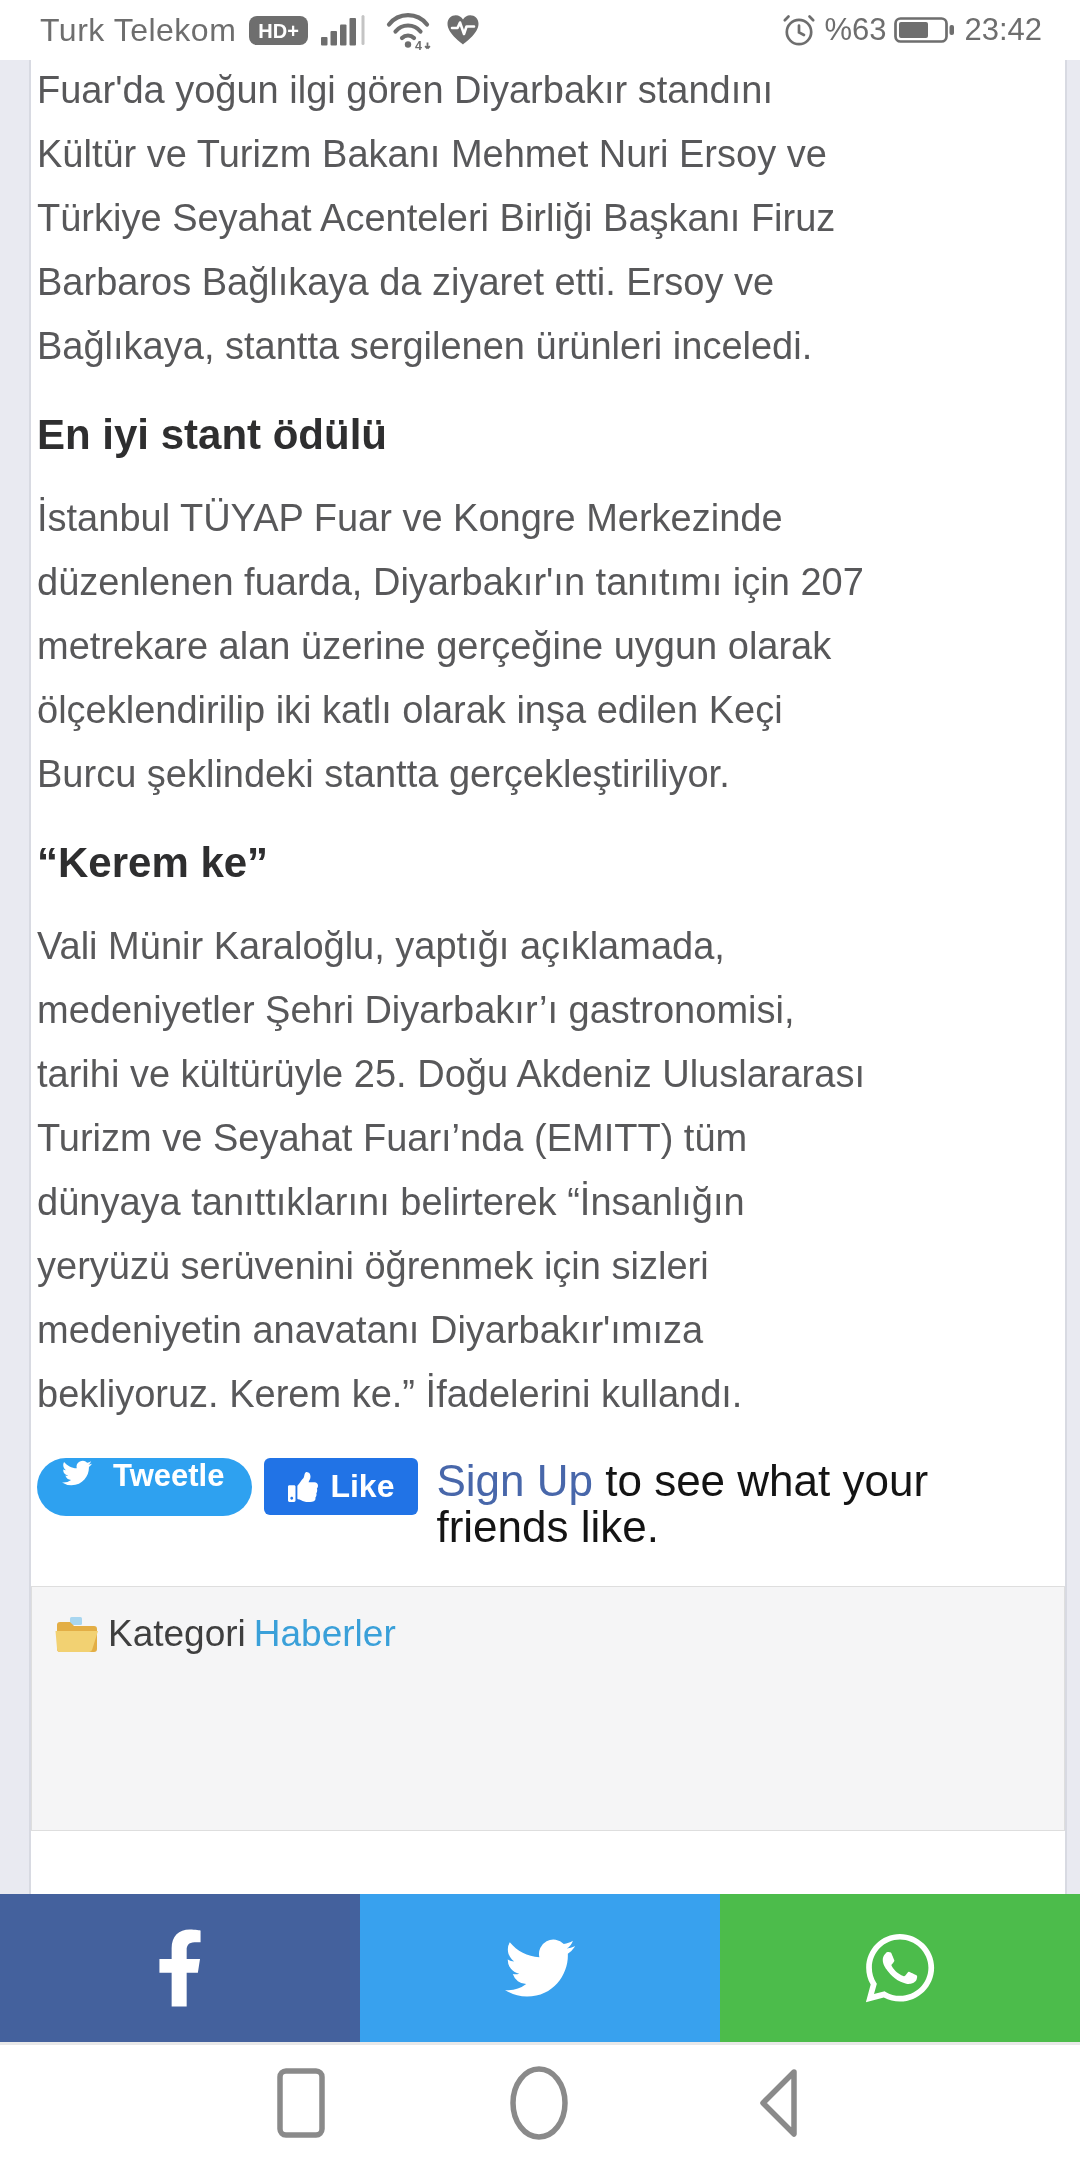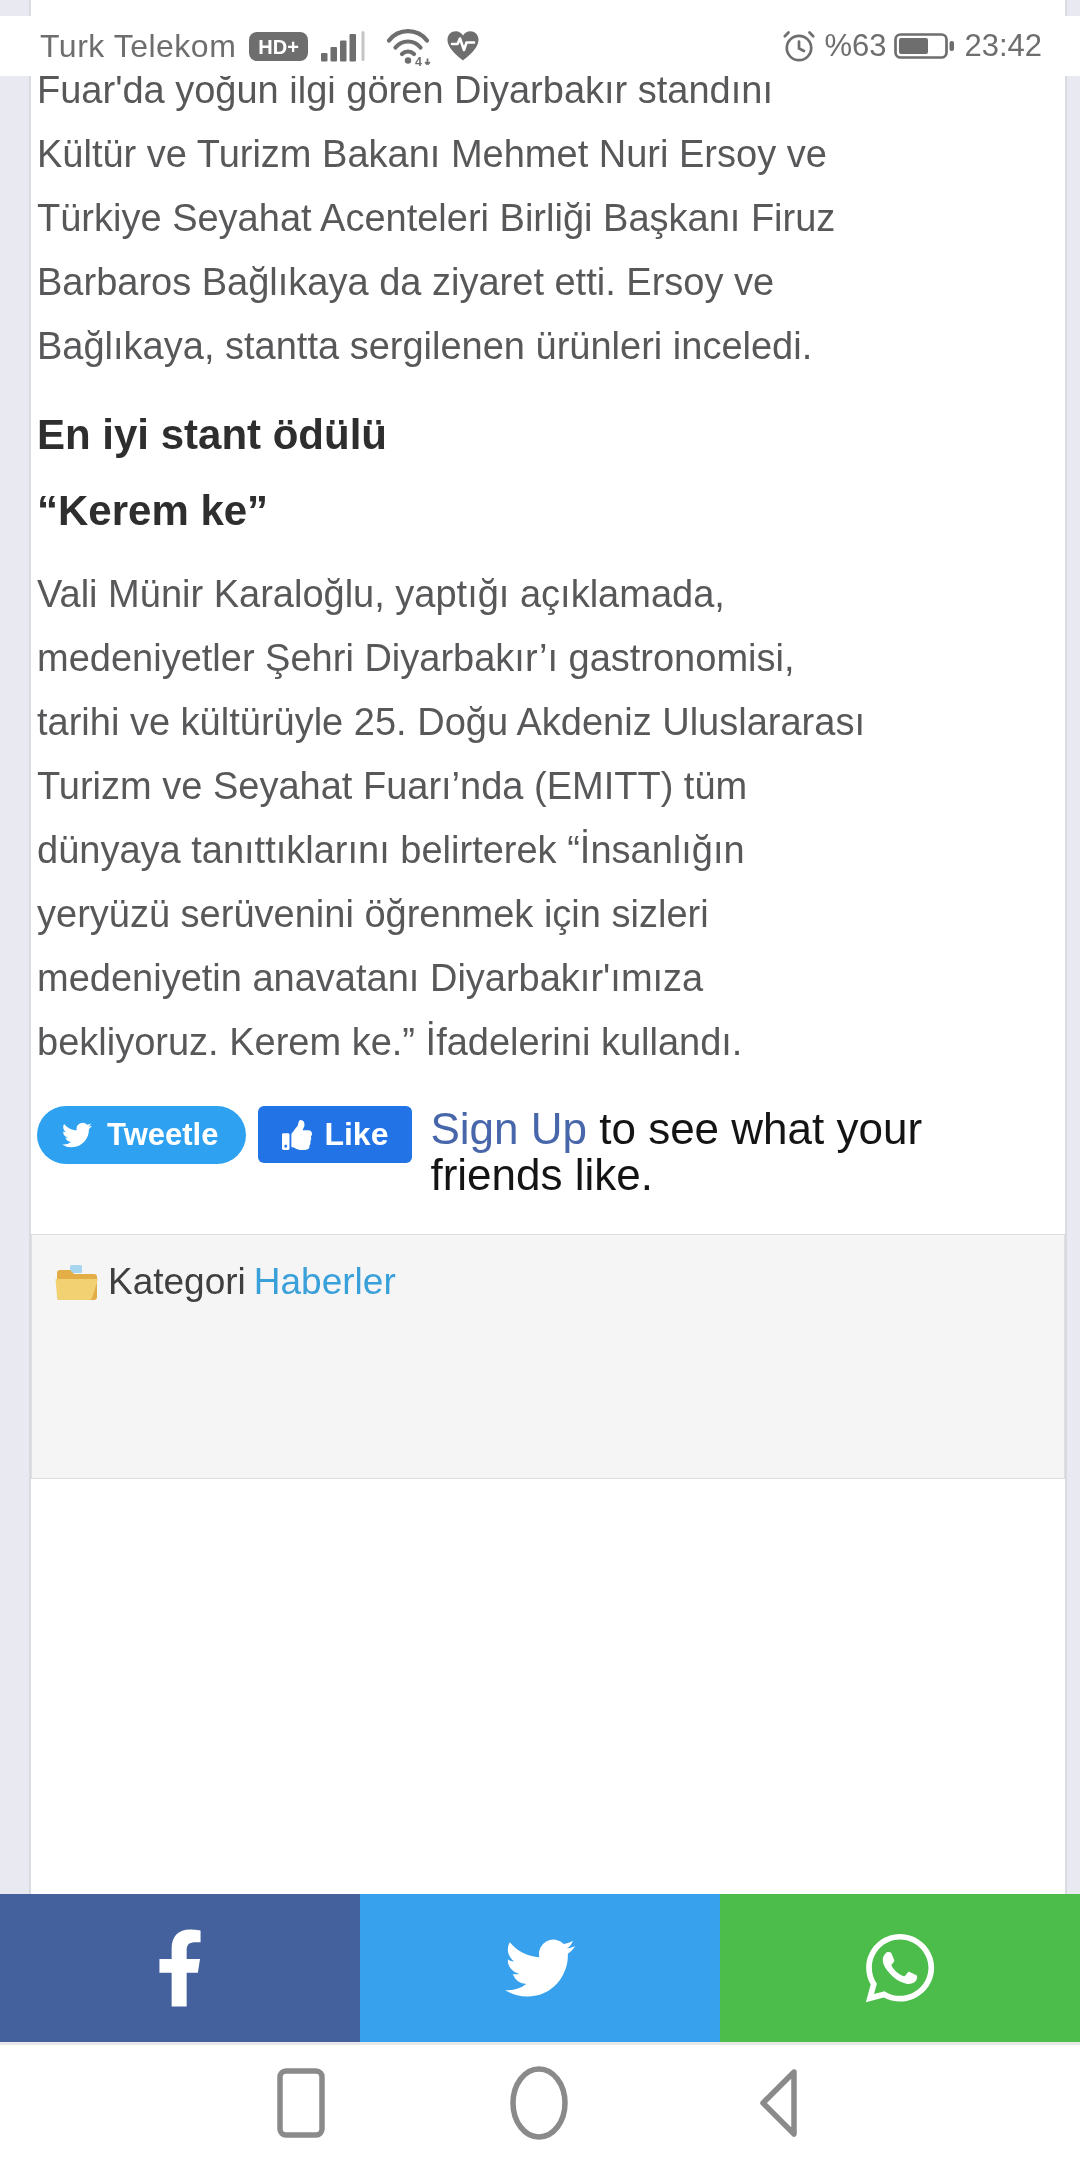--- a/index.html
+++ b/index.html
@@ -4,21 +4,21 @@
 <style>
   html,body{margin:0;padding:0;background:#cfd1d8;}
   *{box-sizing:border-box;}
   .screen{
     position:relative;width:1080px;height:2160px;overflow:hidden;
     background:var(--page_bg,#E9EAF1);
     font-family:"Liberation Sans", sans-serif;
   }
   
   .statusbar{
-    position:absolute;top:16px;left:0;right:0;height:60px;z-index:5;
+    position:absolute;top:0;left:0;right:0;height:60px;z-index:5;
     background:var(--statusbar_bg,#FFFFFF);
     display:flex;align-items:center;justify-content:space-between;
     padding:0 38px 0 40px;color:var(--status_fg,#6E6E6E);
   }
   .sb-left,.sb-right{display:flex;align-items:center;}
   .sb-left{gap:13px;}
   .sb-right{gap:8px;}
   .carrier{font-size:32px;letter-spacing:.5px;}
   .hd-badge{
     background:var(--status_fg,#6E6E6E);color:#fff;font-weight:bold;
@@ -38,21 +38,21 @@
     margin:0 0 32px;white-space:pre-line;
     font-size:38px;line-height:64px;color:var(--body_text,#58585A);
   }
   .subhead{
     margin:6px 0 26px;font-size:42px;line-height:50px;font-weight:bold;
     color:var(--heading_text,#2E2E2F);
   }
   
   .social-row{display:flex;align-items:flex-start;margin:16px 0 0 0;}
   .tweet-btn{
-    flex:0 0 auto;display:flex;align-items:center;gap:12px;border:none;cursor:pointer;
+    flex:0 0 auto;display:flex;gap:18px;border:none;cursor:pointer;
     background:var(--tweet_blue,#2EA1F0);color:#fff;height:58px;border-radius:29px;
     padding:0 28px 0 22px;font-family:inherit;font-size:31px;font-weight:bold;
   }
   .like-btn{
     flex:0 0 auto;display:flex;align-items:center;gap:12px;border:none;cursor:pointer;
     background:var(--like_blue,#2173E6);color:#ffffff;height:57px;border-radius:6px;
     padding:0 24px;font-family:Liberation Sans, sans-serif;font-size:32px;font-weight:bold;margin-left:12px;
   }
   .signup{
     margin-left:18px;max-width:560px;font-size:44px;line-height:46px;
@@ -137,20 +137,25 @@
 
   <div class="page">
     <main class="card">
       <article>
         <p class="para">Fuar'da yoğun ilgi gören Diyarbakır standını
 Kültür ve Turizm Bakanı Mehmet Nuri Ersoy ve
 Türkiye Seyahat Acenteleri Birliği Başkanı Firuz
 Barbaros Bağlıkaya da ziyaret etti. Ersoy ve
 Bağlıkaya, stantta sergilenen ürünleri inceledi.</p>
         <h2 class="subhead">En iyi stant ödülü</h2>
+        <p class="para">İstanbul TÜYAP Fuar ve Kongre Merkezinde
+düzenlenen fuarda, Diyarbakır'ın tanıtımı için 207
+metrekare alan üzerine gerçeğine uygun olarak
+ölçeklendirilip iki katlı olarak inşa edilen Keçi
+Burcu şeklindeki stantta gerçekleştiriliyor.</p>
         <h2 class="subhead">“Kerem ke”</h2>
         <p class="para">Vali Münir Karaloğlu, yaptığı açıklamada,
 medeniyetler Şehri Diyarbakır’ı gastronomisi,
 tarihi ve kültürüyle 25. Doğu Akdeniz Uluslararası
 Turizm ve Seyahat Fuarı’nda (EMITT) tüm
 dünyaya tanıttıklarını belirterek “İnsanlığın
 yeryüzü serüvenini öğrenmek için sizleri
 medeniyetin anavatanı Diyarbakır'ımıza
 bekliyoruz. Kerem ke.” İfadelerini kullandı.</p>
 

